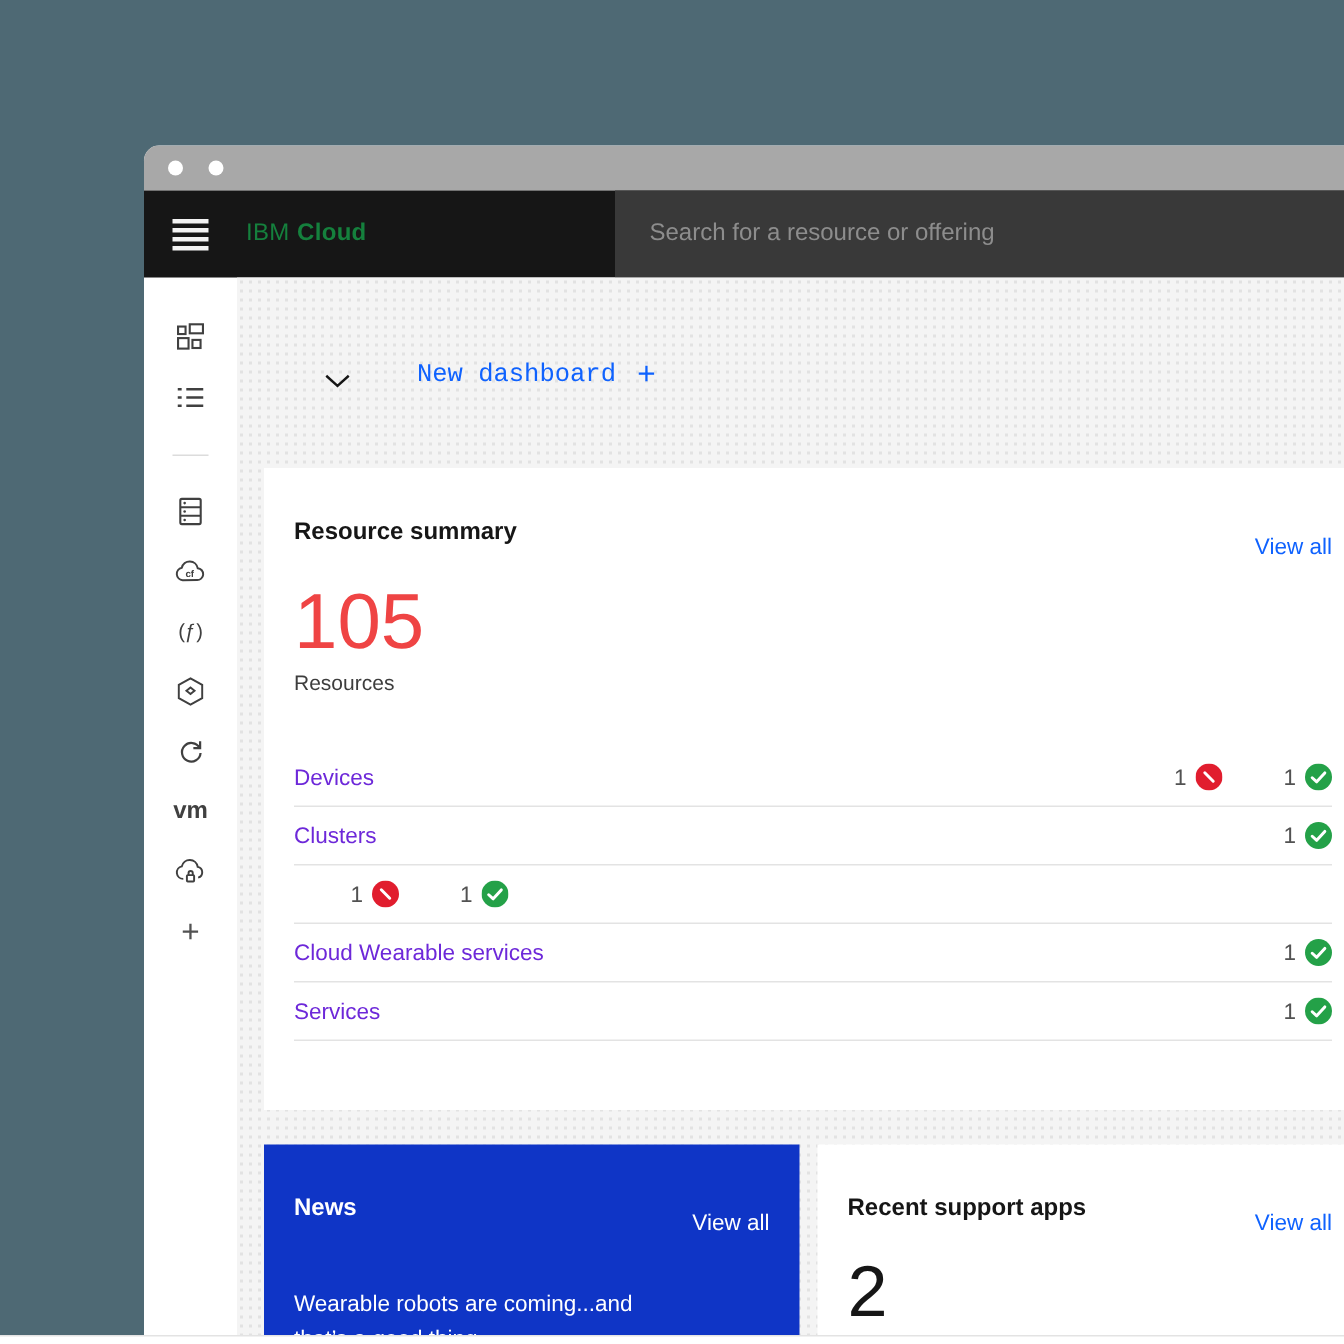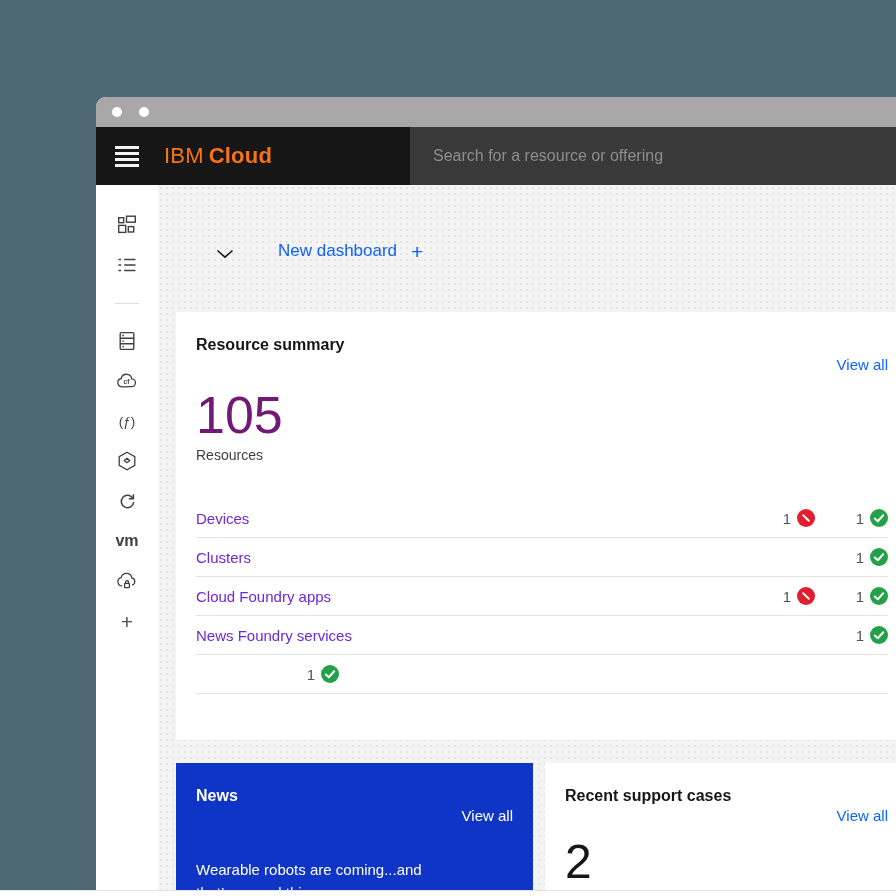--- a/index.html
+++ b/index.html
@@ -25,21 +25,21 @@
   }
   .titlebar .dot{width:10px;height:10px;border-radius:50%;background:#ffffff;}
   
   .appbar{
     height:58px;flex:0 0 58px;background:#161616;position:relative;
     display:flex;align-items:center;color:#ffffff;
   }
   .menu-btn{width:62px;height:100%;display:flex;align-items:center;justify-content:center;cursor:pointer;background:none;border:none;}
   .menu-icon{display:flex;flex-direction:column;gap:3px;}
   .menu-icon i{display:block;width:24px;height:3px;background:#f2f2f2;}
-  .brand{font-size:22px;margin-left:6px;letter-spacing:.2px;color:#f97316;white-space:nowrap;}
+  .brand{font-size:16px;margin-left:6px;letter-spacing:.2px;color:#15803d;white-space:nowrap;}
   .brand .pfx{font-weight:400;}
   .brand .bold{font-weight:700;margin-left:5px;}
   .search-wrap{
     position:absolute;left:314px;top:0;right:0;bottom:0;
     background:#393939;display:flex;align-items:center;padding-left:21px;
   }
   .search-wrap input{
     background:transparent;border:none;outline:none;width:95%;
     color:#f4f4f4;font-size:16px;font-family:inherit;
   }
@@ -56,30 +56,30 @@
     flex:1;min-width:0;position:relative;
     background-color:#f4f4f4;
     background-image:radial-gradient(#e2e2e2 1px, rgba(0,0,0,0) 1.2px);
     background-size:6px 6px;
     padding:0 0 0 18px;
   }
   
   .page-head{display:flex;align-items:center;margin:46px 0 0 20px;height:40px;}
   .page-title{font-size:34px;font-weight:300;color:#161616;letter-spacing:.2px;}
   .title-chevron{margin-left:20px;margin-top:6px;cursor:pointer;display:inline-flex;}
-  .new-dash{margin-left:44px;display:flex;align-items:center;gap:14px;color:#0f62fe;text-decoration:none;cursor:pointer;}
+  .new-dash{margin-left:44px;display:flex;align-items:flex-start;gap:14px;color:#0f62fe;text-decoration:none;cursor:pointer;font-family:Liberation Mono, monospace;}
   .new-dash .lbl{font-size:17px;font-weight:500;}
   .new-dash .plus{font-size:21px;font-weight:400;line-height:1;}
   
   .card{background:#ffffff;box-sizing:border-box;}
-  .card-head{display:flex;align-items:flex-start;justify-content:space-between;}
+  .card-head{display:flex;align-items:center;justify-content:space-between;}
   .card-title{font-size:16px;font-weight:700;color:#161616;}
   .view-all{font-size:15px;color:#0f62fe;text-decoration:none;cursor:pointer;white-space:nowrap;margin-top:20px;}
   .resource-card{margin-top:41px;width:732px;padding:24px 20px 46px 20px;}
-  .big-num{font-size:52px;font-weight:300;color:#701a75;line-height:1;margin-top:16px;}
+  .big-num{font-size:52px;font-weight:300;color:#ef4444;line-height:1;margin-top:16px;}
   .big-label{font-size:14px;color:#3d3d3d;margin-top:6px;}
   .rows{margin-top:36px;}
   .rrow{height:38px;display:flex;align-items:center;border-bottom:1px solid #e3e3e3;}
   .rlink{flex:1;font-size:15px;color:#6d28d9;text-decoration:none;cursor:pointer;}
   .stat{width:70px;display:flex;align-items:center;justify-content:flex-end;gap:6px;}
   .stat.stat2{width:73px;}
   .stat .num{font-size:15px;color:#525252;}
   .sicon{width:18px;height:18px;display:inline-flex;}
   
   .bottom-cards{display:flex;gap:12px;margin-top:23px;}
@@ -260,54 +260,54 @@
                   <span class="num">1</span>
                   <span class="sicon">
                     <svg width="18" height="18" viewBox="0 0 18 18">
                       <circle cx="9" cy="9" r="9" fill="#24a148"></circle>
                       <polyline points="4.8,9.5 7.8,12.2 13.2,6.3" fill="none" stroke="#ffffff" stroke-width="2" stroke-linecap="round" stroke-linejoin="round"></polyline>
                     </svg>
                   </span>
                 </span>
               </div>
               <div class="rrow">
-                <a class="rlink">Cloud Foundry apps</a>
                 <span class="stat">
                   <span class="num">1</span>
                   <span class="sicon">
                     <svg width="18" height="18" viewBox="0 0 18 18">
                       <circle cx="9" cy="9" r="9" fill="#e11d2e"></circle>
                       <line x1="6.2" y1="6.2" x2="11.8" y2="11.8" stroke="#ffffff" stroke-width="2" stroke-linecap="round"></line>
                     </svg>
                   </span>
                 </span>
                 <span class="stat stat2">
                   <span class="num">1</span>
                   <span class="sicon">
                     <svg width="18" height="18" viewBox="0 0 18 18">
                       <circle cx="9" cy="9" r="9" fill="#24a148"></circle>
                       <polyline points="4.8,9.5 7.8,12.2 13.2,6.3" fill="none" stroke="#ffffff" stroke-width="2" stroke-linecap="round" stroke-linejoin="round"></polyline>
                     </svg>
                   </span>
                 </span>
               </div>
               <div class="rrow">
-                <a class="rlink">News Foundry services</a>
+                <a class="rlink">Cloud Wearable services</a>
                 <span class="stat"></span>
                 <span class="stat stat2">
                   <span class="num">1</span>
                   <span class="sicon">
                     <svg width="18" height="18" viewBox="0 0 18 18">
                       <circle cx="9" cy="9" r="9" fill="#24a148"></circle>
                       <polyline points="4.8,9.5 7.8,12.2 13.2,6.3" fill="none" stroke="#ffffff" stroke-width="2" stroke-linecap="round" stroke-linejoin="round"></polyline>
                     </svg>
                   </span>
                 </span>
               </div>
               <div class="rrow">
+                <a class="rlink">Services</a>
                 <span class="stat"></span>
                 <span class="stat stat2">
                   <span class="num">1</span>
                   <span class="sicon">
                     <svg width="18" height="18" viewBox="0 0 18 18">
                       <circle cx="9" cy="9" r="9" fill="#24a148"></circle>
                       <polyline points="4.8,9.5 7.8,12.2 13.2,6.3" fill="none" stroke="#ffffff" stroke-width="2" stroke-linecap="round" stroke-linejoin="round"></polyline>
                     </svg>
                   </span>
                 </span>
@@ -319,21 +319,21 @@
           <section class="card news-card">
             <div class="card-head">
               <span class="card-title">News</span>
               <a class="view-all">View all</a>
             </div>
             <a class="news-headline">Wearable robots are coming...and that’s a good thing</a>
           </section>
 
           <section class="card support-card">
             <div class="card-head">
-              <span class="card-title">Recent support cases</span>
+              <span class="card-title">Recent support apps</span>
               <a class="view-all">View all</a>
             </div>
             <div class="support-count">2</div>
           </section>
         </div>
 
       </main>
     </div>
   </div>
 </div>

